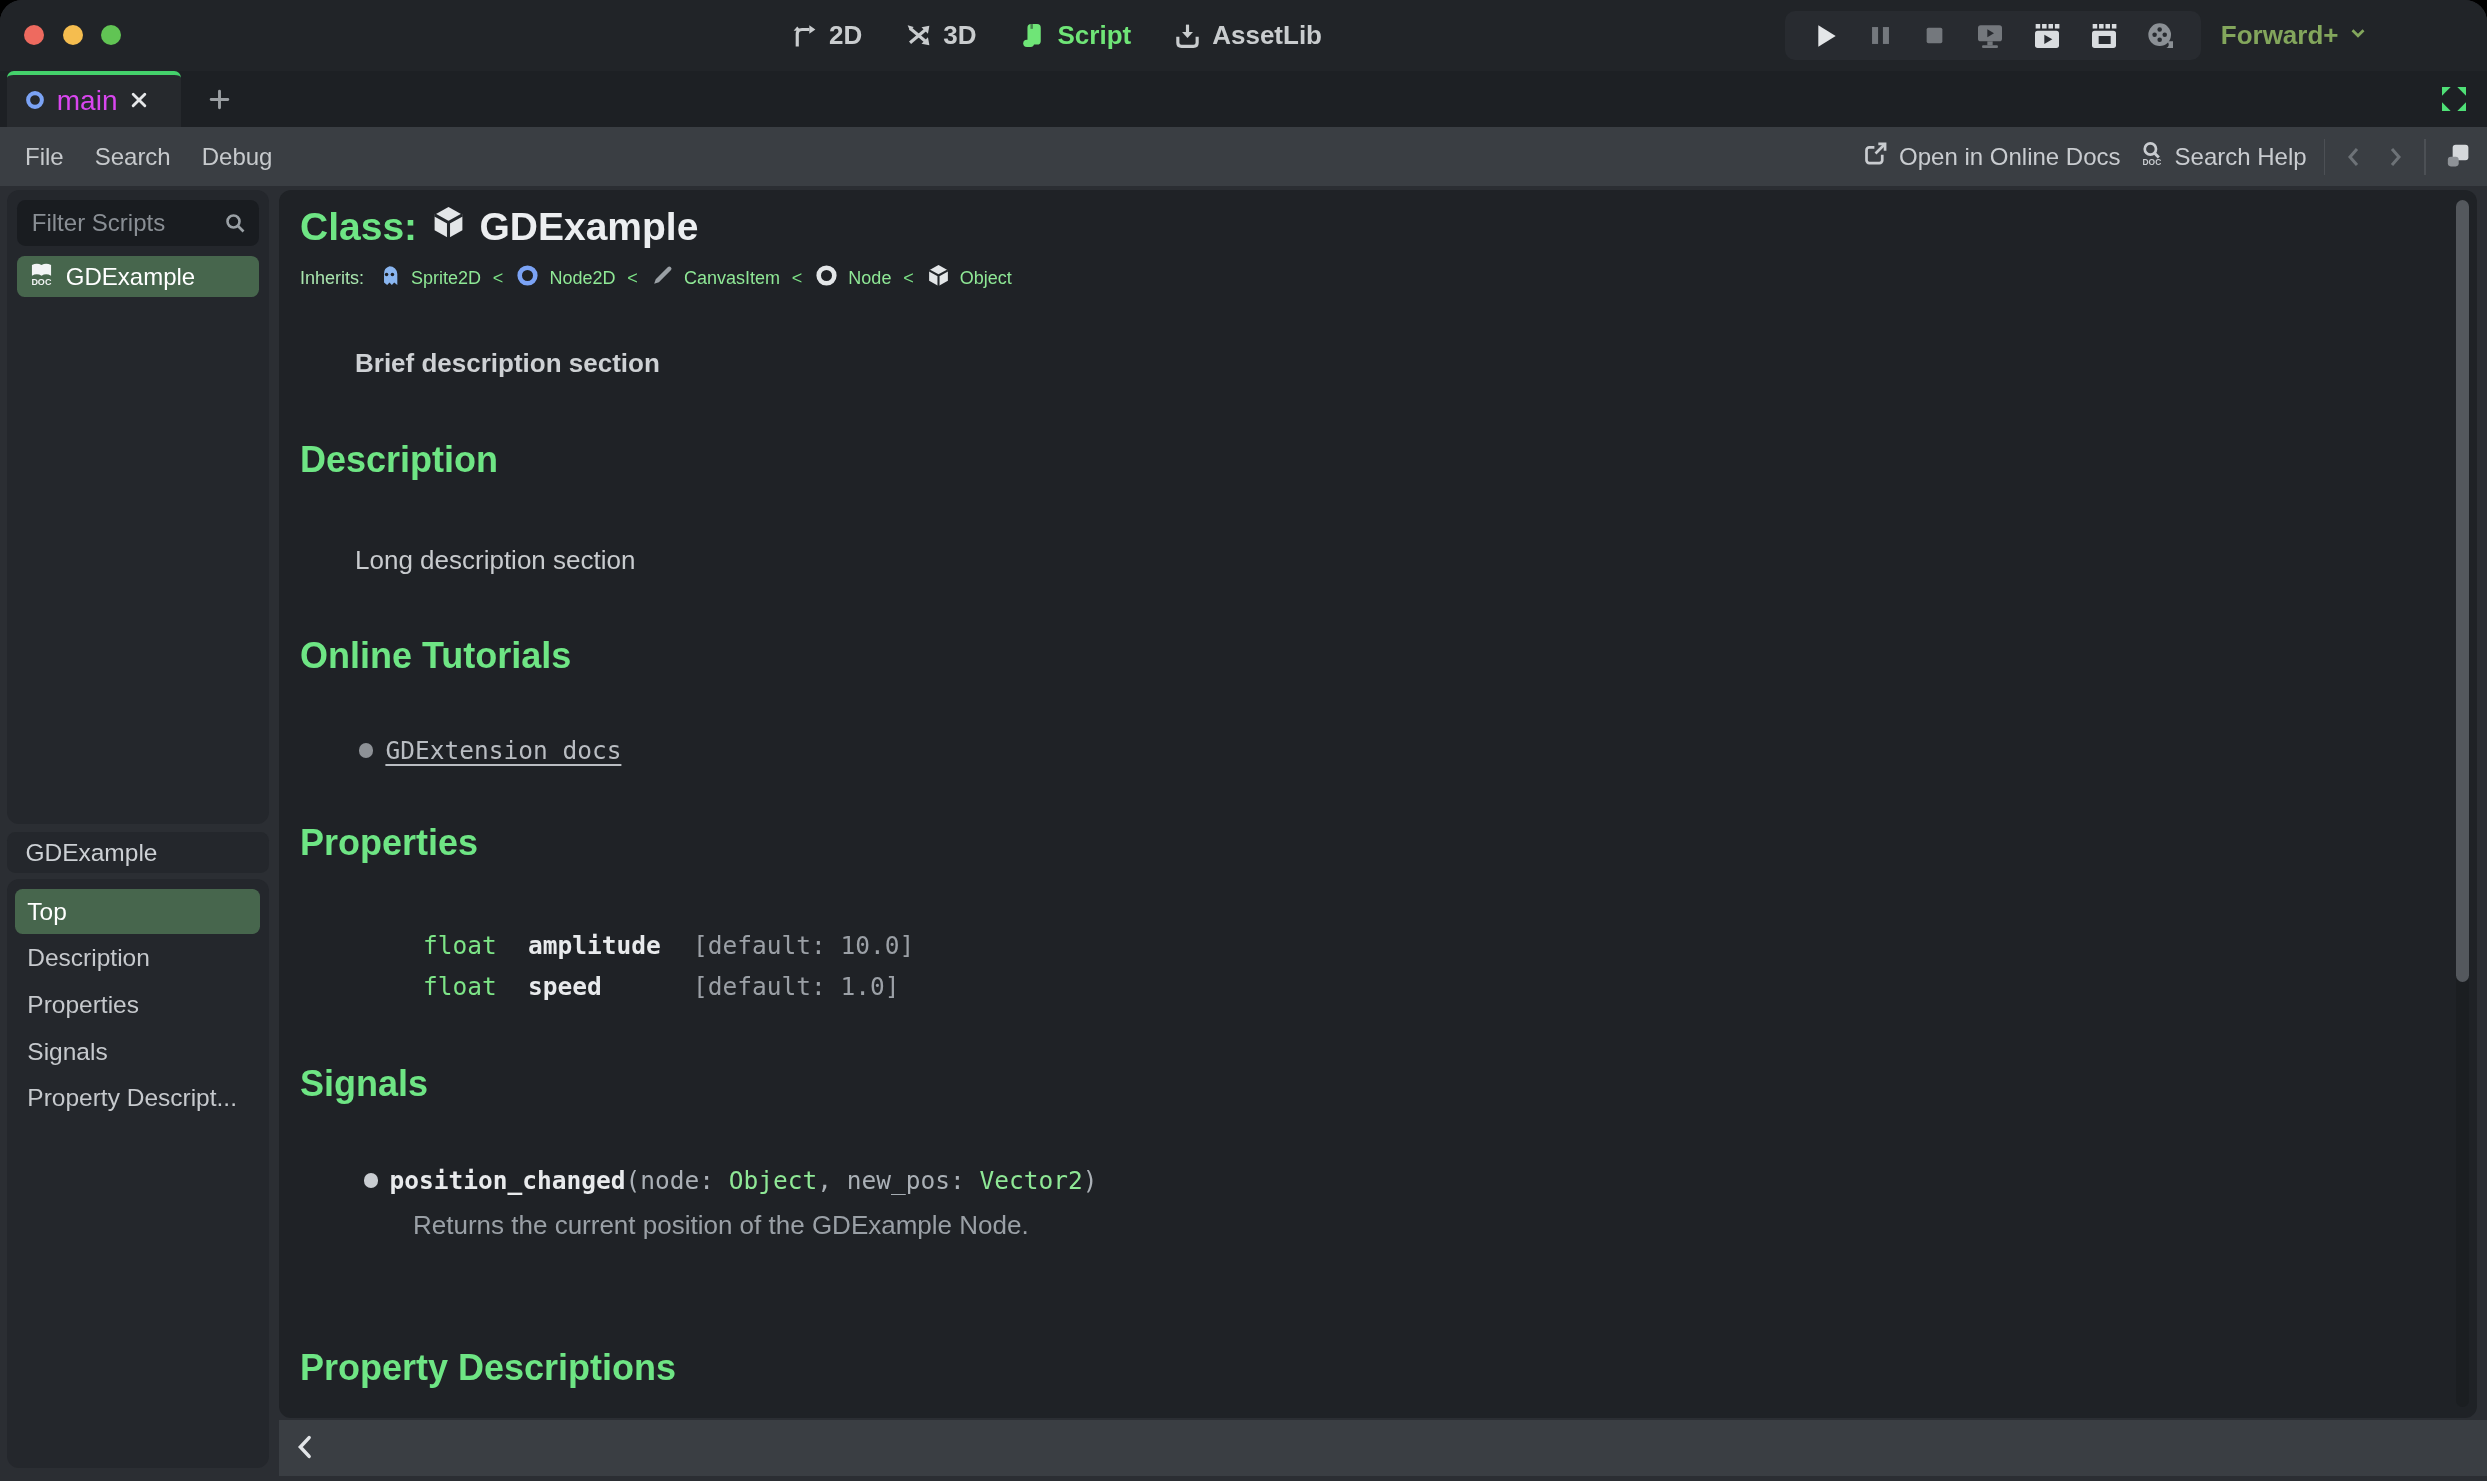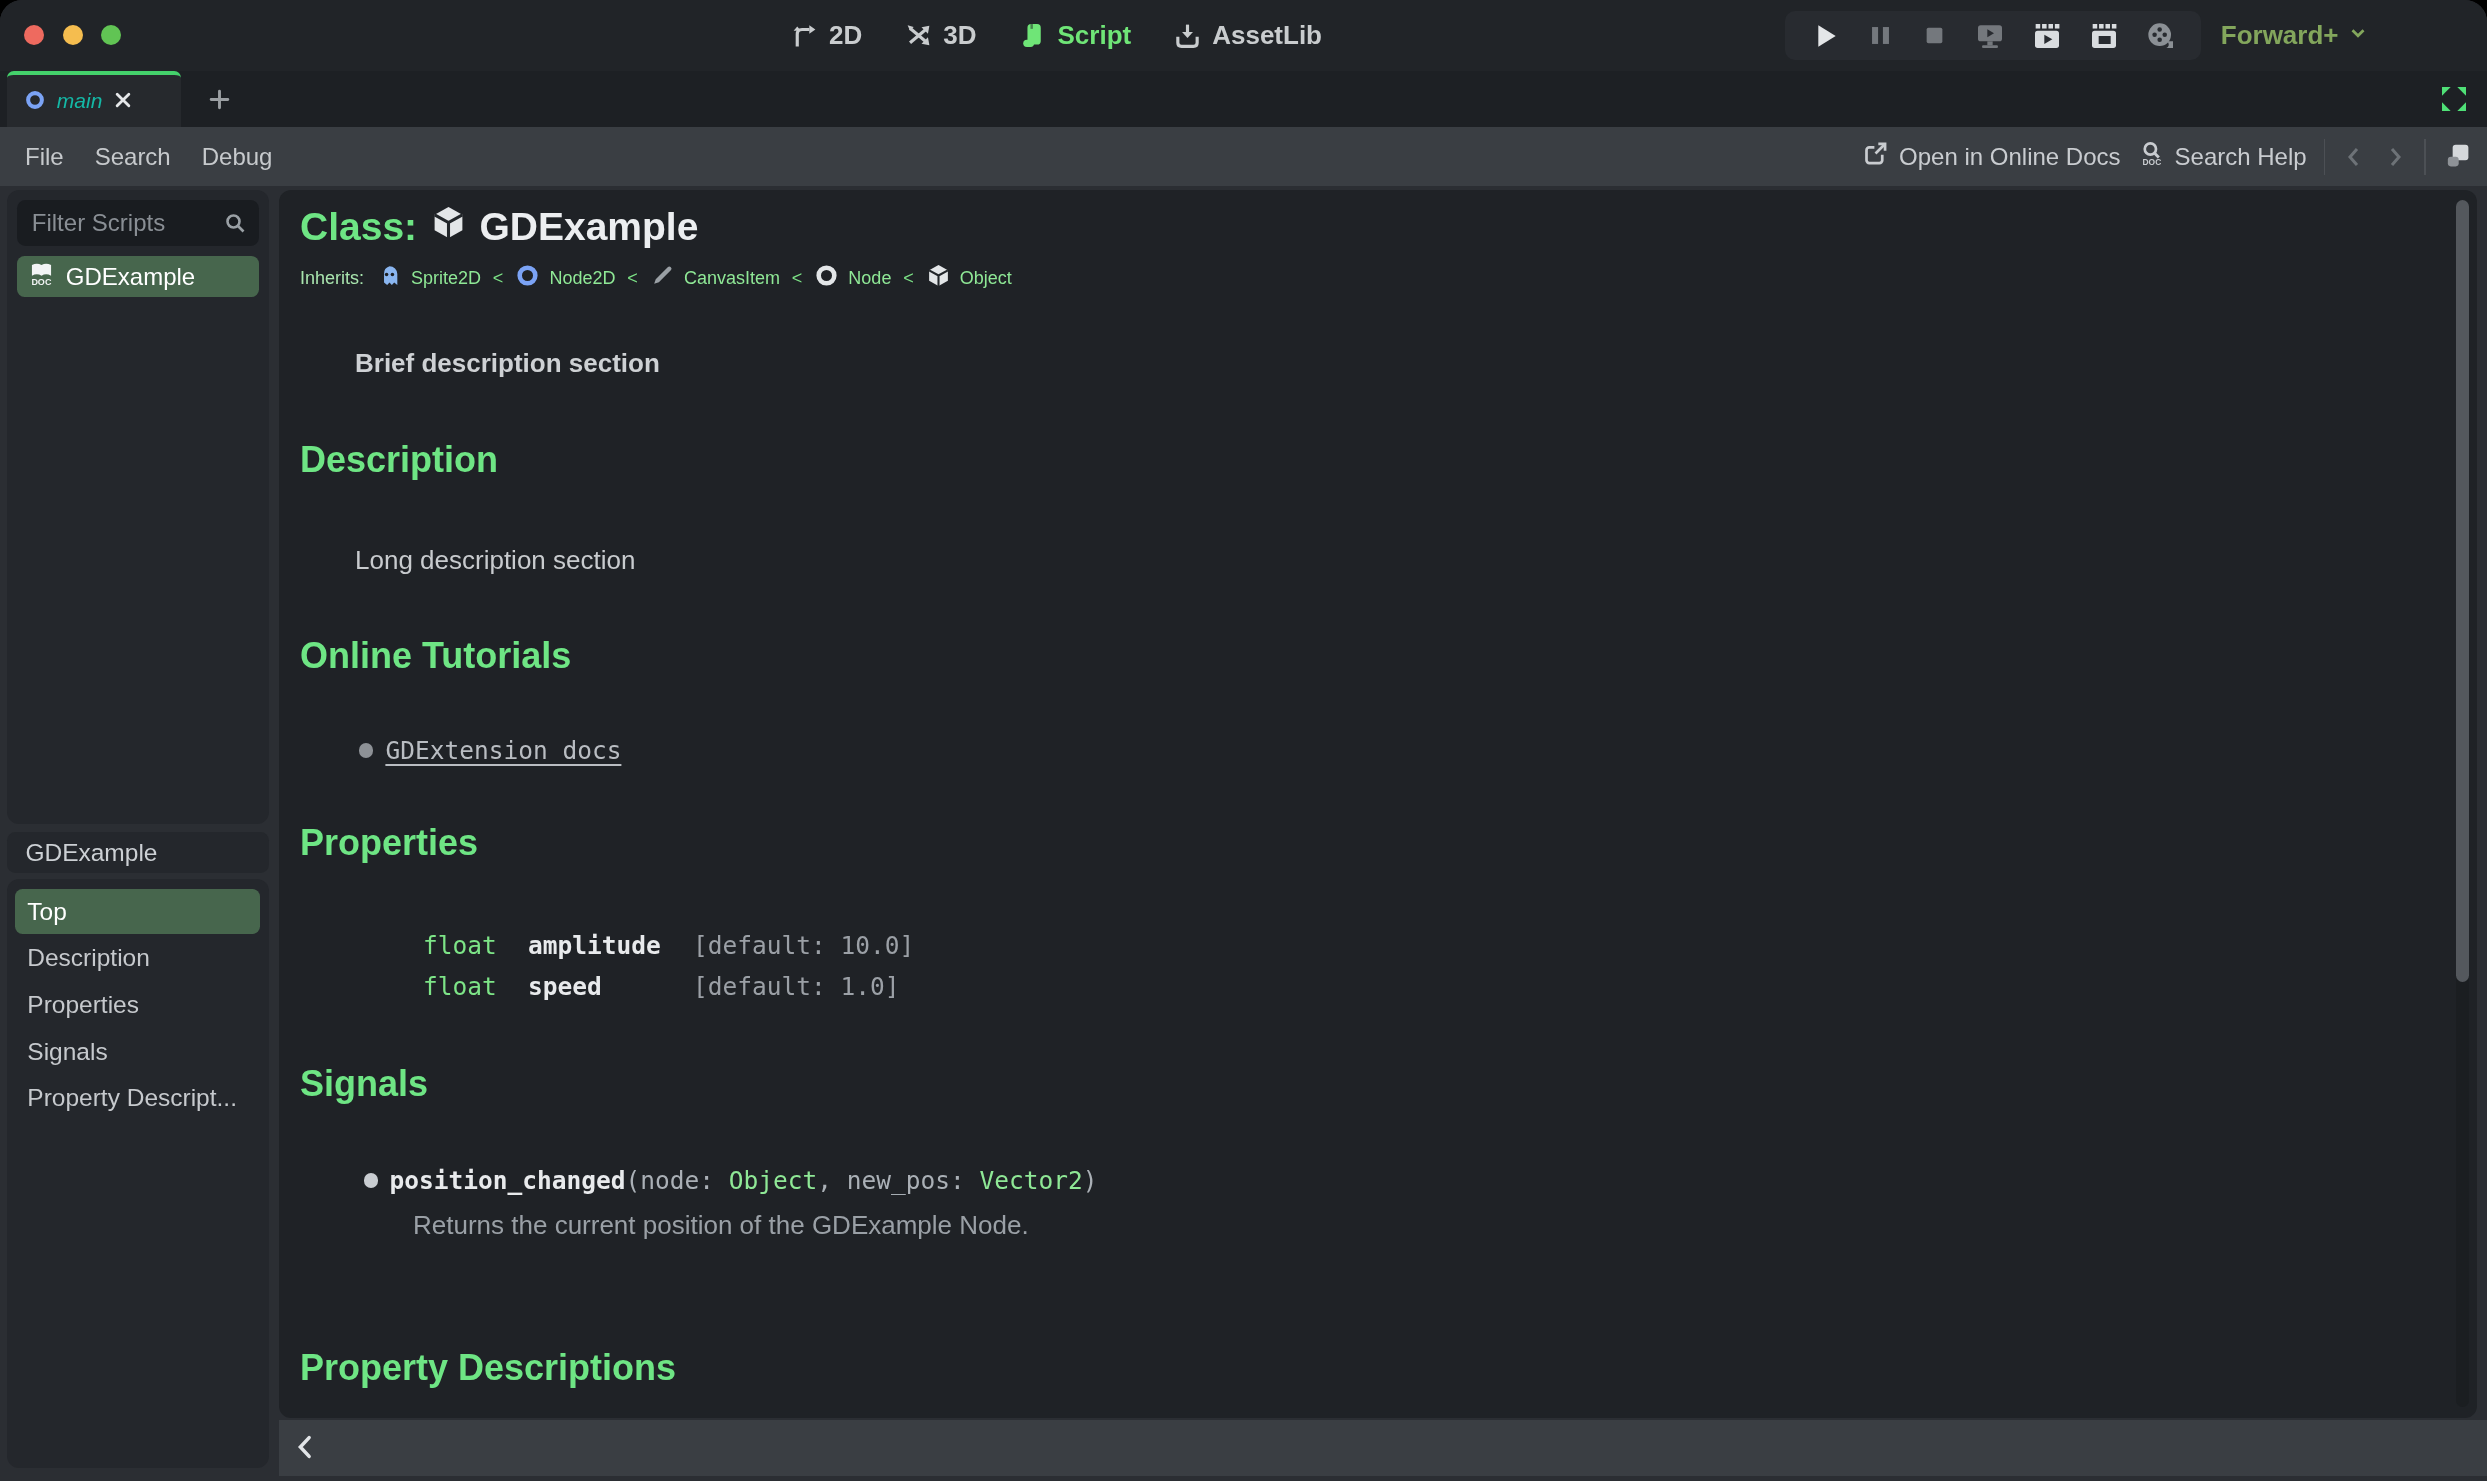--- a/index.html
+++ b/index.html
@@ -43,21 +43,21 @@
   .playcluster{position:absolute;right:118px;top:0;height:71px;display:flex;align-items:center;gap:20px;}
   .playpill{display:flex;align-items:center;gap:25px;background:#282b30;border-radius:10px;height:49px;padding:0 24px;}
   .pbtn{display:flex;align-items:center;}
   .renderer{display:flex;align-items:center;gap:8.5px;font-size:26px;font-weight:700;color:var(--renderer);}
 
   
   .tabbar{position:absolute;left:0;top:71px;width:100%;height:56px;background:var(--tabbar);}
   .scenetab{position:absolute;left:6.8px;top:0;width:174px;height:56px;background:var(--tab-active);
             border-top:4.2px solid var(--tab-line);border-radius:6.8px 6.8px 0 0;
             display:flex;align-items:center;gap:11px;padding:0 17px;}
-  .scenetab .tab-label{font-size:21px;color:#14b8a6;font-style:italic;}
+  .scenetab .tab-label{font-size:28px;color:#d946ef;}
   .tab-plus{position:absolute;left:196px;top:0;height:56px;width:47px;display:flex;align-items:center;justify-content:center;}
   .tab-expand{position:absolute;right:17px;top:0;height:56px;display:flex;align-items:center;}
 
   
   .menubar{position:absolute;left:0;top:127px;width:100%;height:59px;background:var(--menubar);
            display:flex;align-items:center;}
   .menu-left{display:flex;align-items:center;gap:31px;padding-left:25px;}
   .menu-item{font-size:24px;color:#c6c9cc;}
   .menu-right{position:absolute;right:15px;top:0;height:59px;display:flex;align-items:center;gap:17px;}
   .mr-btn{display:flex;align-items:center;gap:10px;font-size:24px;color:#c9ccd0;}

